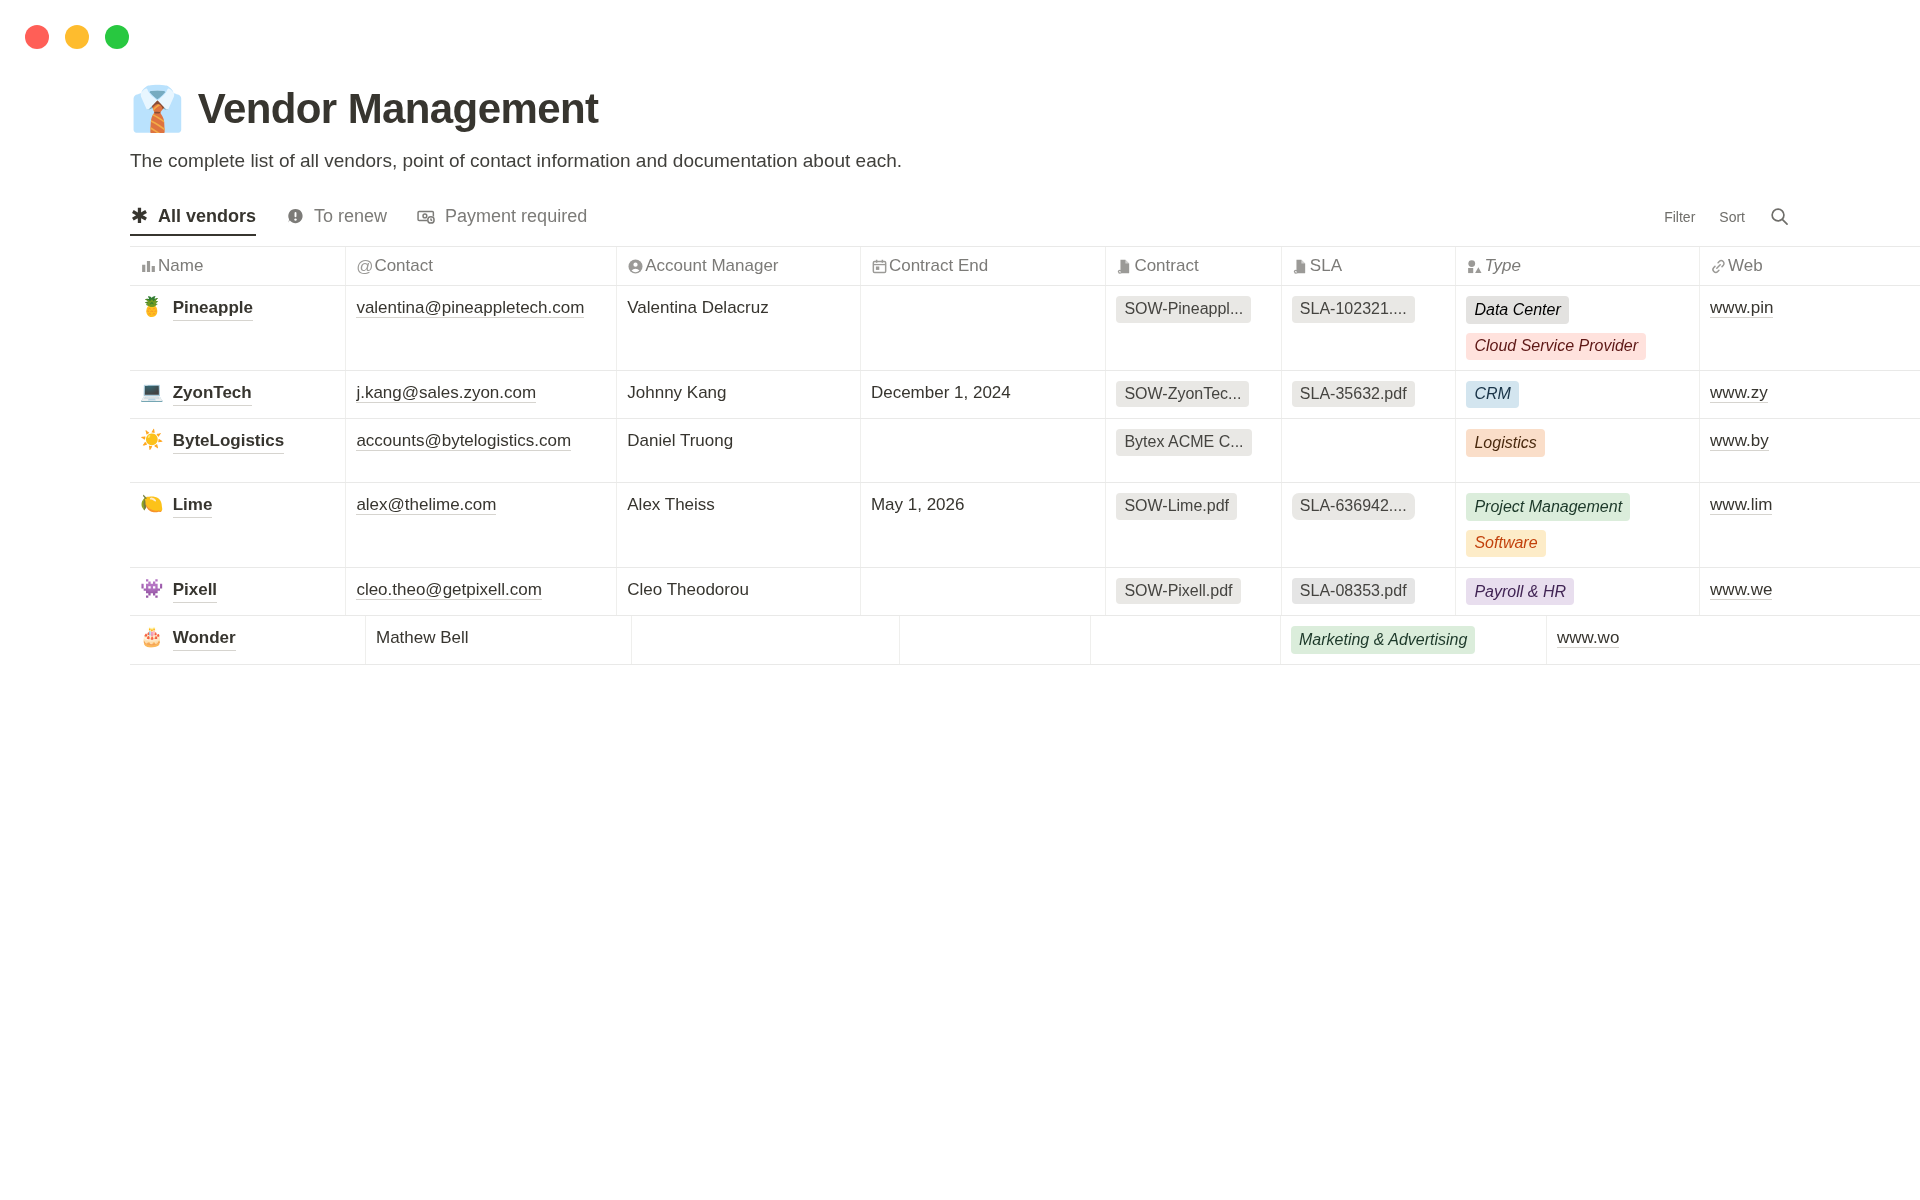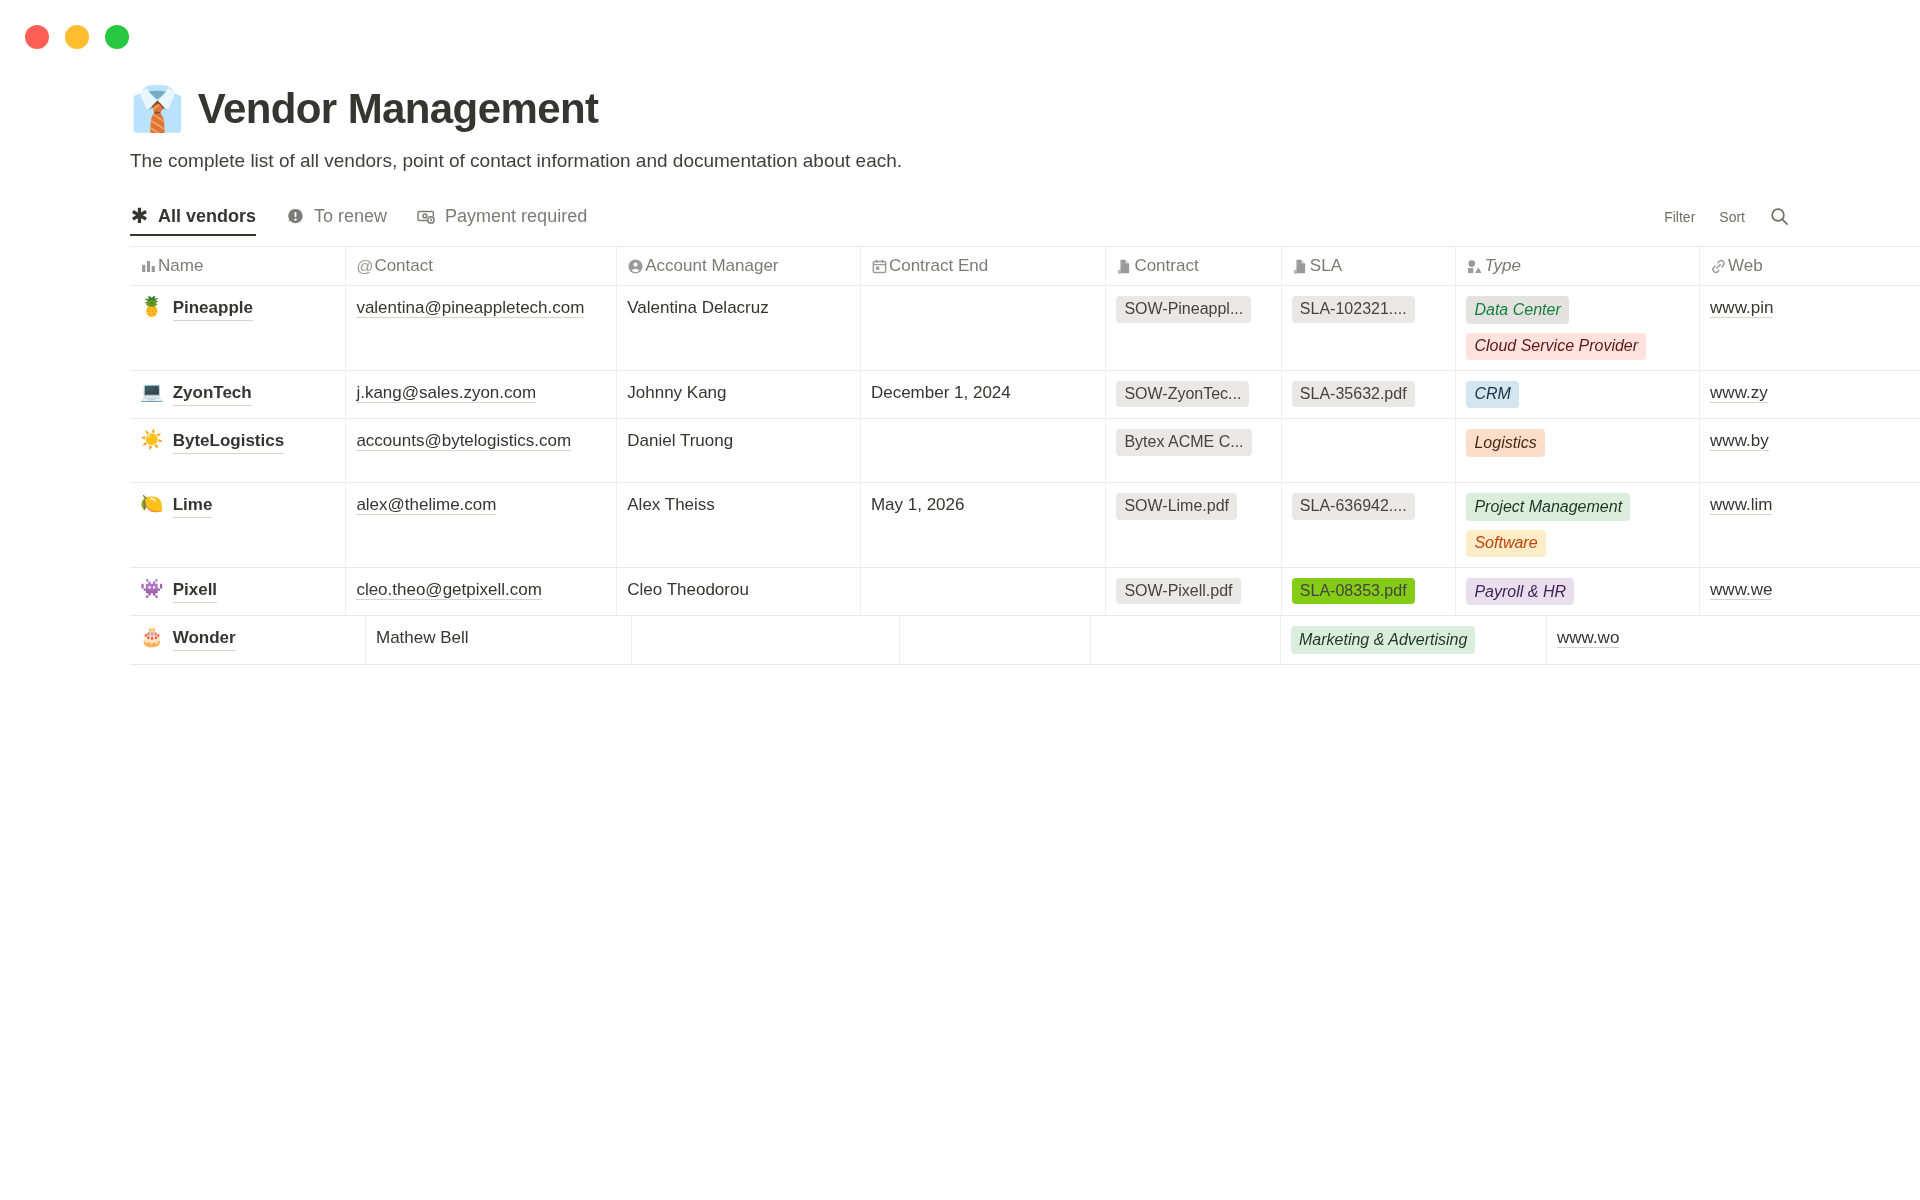--- a/index.html
+++ b/index.html
@@ -209,21 +209,21 @@
               <span class="row-emoji">🍍</span>
               <span class="page-link">Pineapple</span>
             </span>
           </div>
           <div class="td c1"><span class="plain-link">valentina@pineappletech.com</span></div>
           <div class="td c2"><span class="person-text">Valentina Delacruz</span></div>
           <div class="td c3"></div>
           <div class="td c4"><span class="chip" style="background: rgb(233, 232, 229); color: rgb(69, 68, 64);">SOW-Pineappl...</span></div>
           <div class="td c5"><span class="chip" style="background: rgb(233, 232, 229); color: rgb(69, 68, 64);">SLA-102321....</span></div>
           <div class="td c6 types-cell">
-            <span class="tag" style="background: rgb(227, 226, 224); color: #15803d;">Data Center</span>
+            <span class="tag" style="background: rgb(227, 226, 224); color: #000000;">Data Center</span>
             <span class="tag" style="background: rgb(255, 226, 221); color: rgb(93, 23, 21);">Cloud Service Provider</span>
           </div>
           <div class="td c7 web-cell"><span class="plain-link">www.pin</span></div>
         </div>
         <div class="tr" style="min-height: 44px;">
           <div class="td c0">
             <span class="name-cell">
               <span class="row-emoji">💻</span>
               <span class="page-link">ZyonTech</span>
             </span>
@@ -259,39 +259,39 @@
           <div class="td c0">
             <span class="name-cell">
               <span class="row-emoji">🍋</span>
               <span class="page-link">Lime</span>
             </span>
           </div>
           <div class="td c1"><span class="plain-link">alex@thelime.com</span></div>
           <div class="td c2"><span class="person-text">Alex Theiss</span></div>
           <div class="td c3"><span class="date-text">May 1, 2026</span></div>
           <div class="td c4"><span class="chip" style="background: rgb(233, 232, 229); color: rgb(69, 68, 64);">SOW-Lime.pdf</span></div>
-          <div class="td c5"><span class="chip" style="background: rgb(233, 232, 229); color: rgb(69, 68, 64);">SLA-636942....</span></div>
+          <div class="td c5"><span class="chip" style="background: rgb(233, 232, 229); color: rgb(69, 68, 64); border-radius: 7px;">SLA-636942....</span></div>
           <div class="td c6 types-cell">
             <span class="tag" style="background: rgb(219, 237, 219); color: rgb(28, 56, 41);">Project Management</span>
             <span class="tag" style="background: rgb(253, 236, 200); color: #c2410c;">Software</span>
           </div>
           <div class="td c7 web-cell"><span class="plain-link">www.lim</span></div>
         </div>
         <div class="tr" style="min-height: 44px;">
           <div class="td c0">
             <span class="name-cell">
               <span class="row-emoji">👾</span>
               <span class="page-link">Pixell</span>
             </span>
           </div>
           <div class="td c1"><span class="plain-link">cleo.theo@getpixell.com</span></div>
           <div class="td c2"><span class="person-text">Cleo Theodorou</span></div>
           <div class="td c3"></div>
           <div class="td c4"><span class="chip" style="background: rgb(233, 232, 229); color: rgb(69, 68, 64);">SOW-Pixell.pdf</span></div>
-          <div class="td c5"><span class="chip" style="background: #84cc16; color: rgb(69, 68, 64);">SLA-08353.pdf</span></div>
+          <div class="td c5"><span class="chip" style="background: #e5e5e5; color: rgb(69, 68, 64);">SLA-08353.pdf</span></div>
           <div class="td c6 types-cell">
             <span class="tag" style="background: rgb(232, 222, 238); color: rgb(65, 36, 84);">Payroll &amp; HR</span>
           </div>
           <div class="td c7 web-cell"><span class="plain-link">www.we</span></div>
         </div>
         <div class="tr" style="min-height: 48px;">
           <div class="td c0">
             <span class="name-cell">
               <span class="row-emoji">🎂</span>
               <span class="page-link">Wonder</span>

